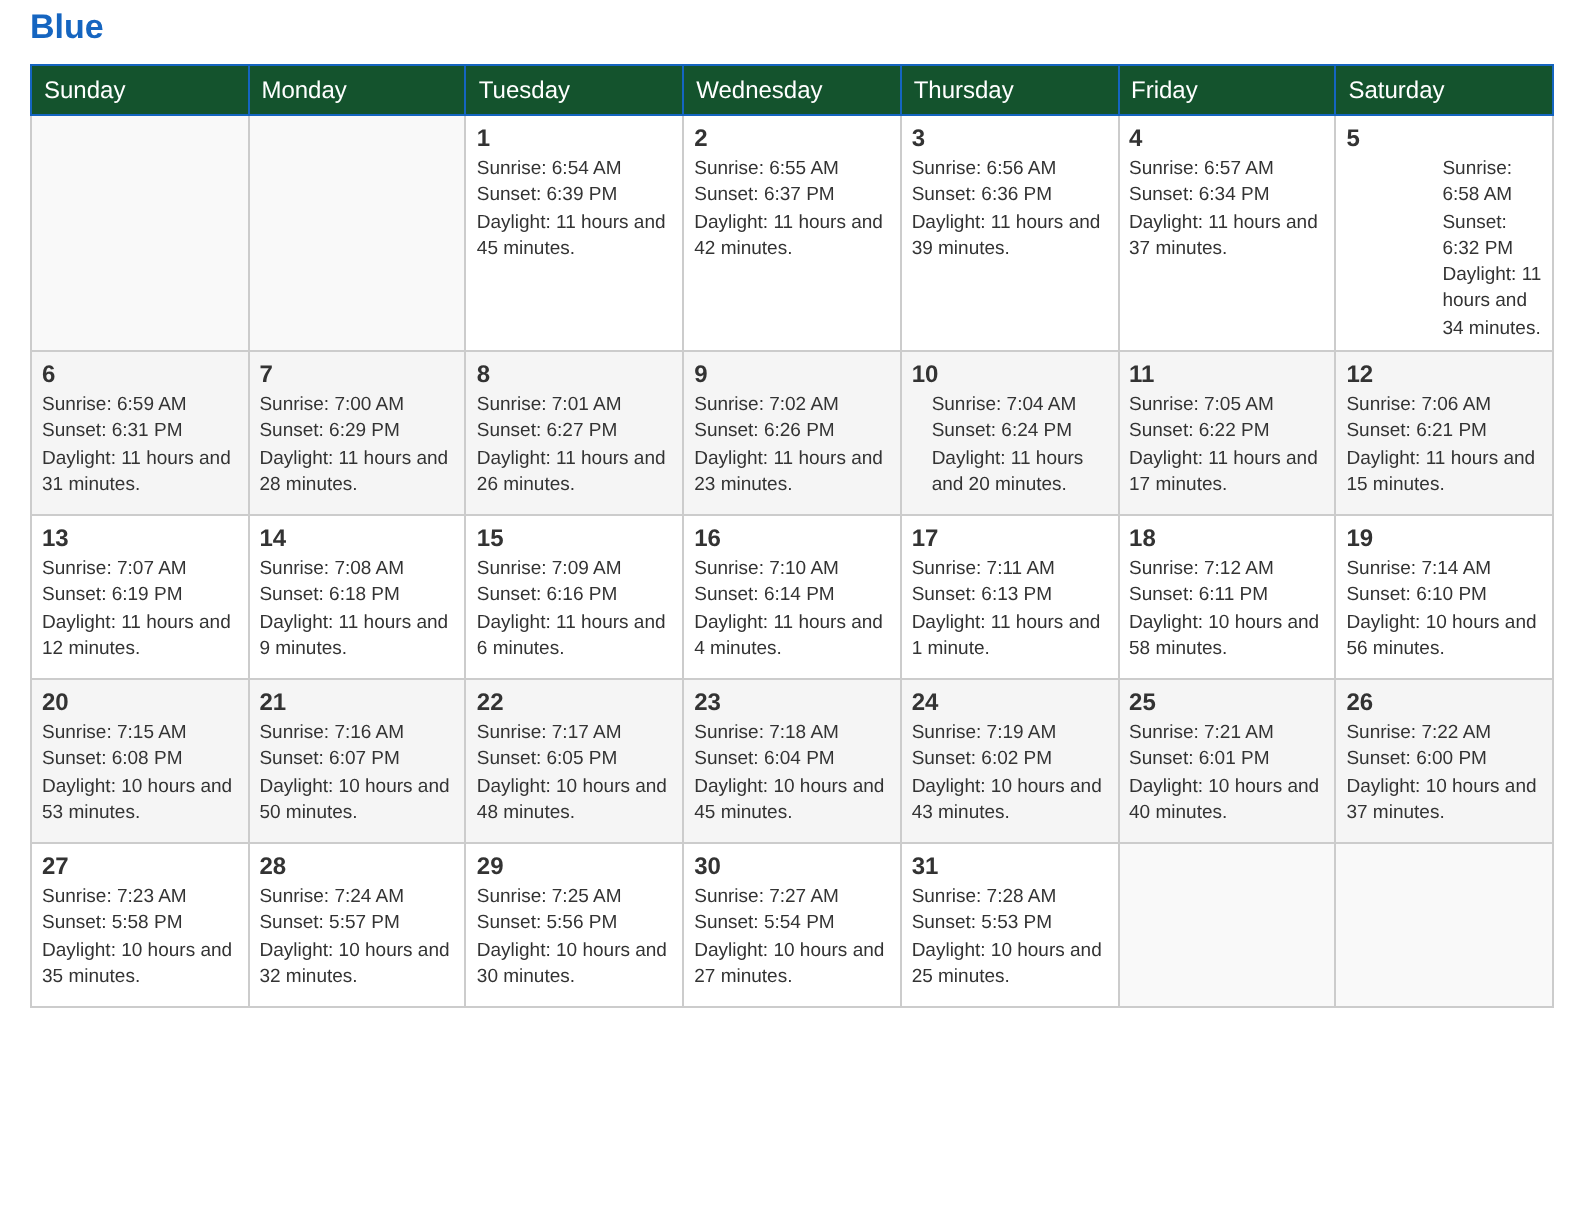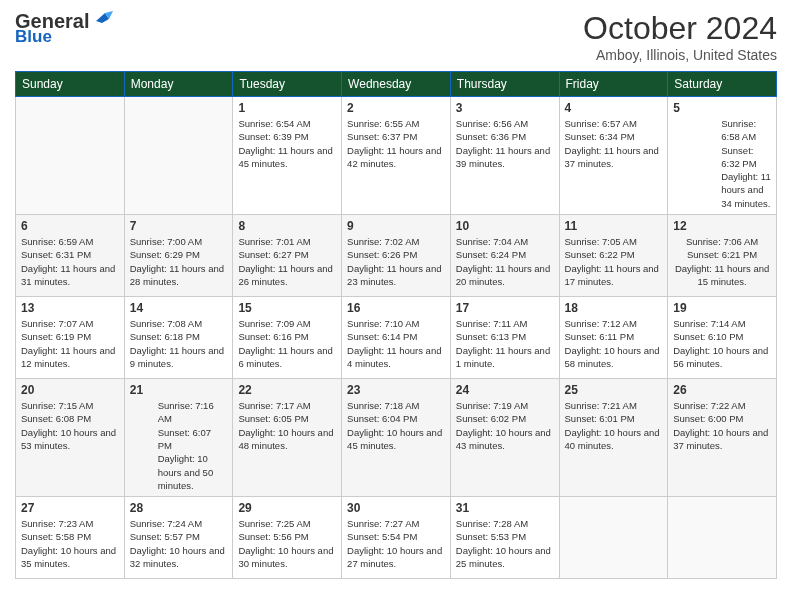--- a/index.html
+++ b/index.html
@@ -76,32 +76,21 @@
     td.empty {
       background: #f9f9f9;
     }
   </style>
 </head>
 <body>
 
 <div class="container">
   <div class="header">
     <div class="logo">
-      <div style="display:flex;align-items:center;">
-        <span style="font-size:20px;font-weight:bold;color:#333;">General</span>
-        <svg width="22" height="18" viewBox="0 0 22 18" style="margin-left:2px;margin-bottom:4px;">
-          <polygon points="5,10 14,2 18,8 11,12" fill="#1565c0"></polygon>
-          <polygon points="14,2 22,0 18,8" fill="#42a5f5"></polygon>
-        </svg>
-      </div>
       <span style="font-size:17px;font-weight:bold;color:#1565c0;margin-top:-6px;">Blue</span>
-    </div>
-    <div class="title-area">
-      <div class="month-title">October 2024</div>
-      <div class="location">Amboy, Illinois, United States</div>
     </div>
   </div>
 
   <table>
     <thead>
       <tr>
       <th>Sunday</th>
           <th>Monday</th>
           <th>Tuesday</th>
           <th>Wednesday</th>
@@ -165,33 +154,33 @@
 Daylight: 11 hours and 26 minutes.</div>
           </td>
           <td>
             <span class="day-num">9</span>
             <div class="day-info" style="white-space: pre-line;">Sunrise: 7:02 AM
 Sunset: 6:26 PM
 Daylight: 11 hours and 23 minutes.</div>
           </td>
           <td>
             <span class="day-num">10</span>
-            <div class="day-info" style="white-space: pre-line;">Sunrise: 7:04 AM
+            <div class="day-info" style="white-space: pre-line; margin-left: 10px;">Sunrise: 7:04 AM
 Sunset: 6:24 PM
 Daylight: 11 hours and 20 minutes.</div>
           </td>
           <td>
             <span class="day-num">11</span>
             <div class="day-info" style="white-space: pre-line;">Sunrise: 7:05 AM
 Sunset: 6:22 PM
 Daylight: 11 hours and 17 minutes.</div>
           </td>
           <td>
             <span class="day-num">12</span>
-            <div class="day-info" style="white-space: pre-line; text-align: center;">Sunrise: 7:06 AM
+            <div class="day-info" style="white-space: pre-line;">Sunrise: 7:06 AM
 Sunset: 6:21 PM
 Daylight: 11 hours and 15 minutes.</div>
           </td>
         </tr>
         <tr>
           <td>
             <span class="day-num">13</span>
             <div class="day-info" style="white-space: pre-line;">Sunrise: 7:07 AM
 Sunset: 6:19 PM
 Daylight: 11 hours and 12 minutes.</div>
@@ -235,21 +224,21 @@
         </tr>
         <tr>
           <td>
             <span class="day-num">20</span>
             <div class="day-info" style="white-space: pre-line;">Sunrise: 7:15 AM
 Sunset: 6:08 PM
 Daylight: 10 hours and 53 minutes.</div>
           </td>
           <td>
             <span class="day-num">21</span>
-            <div class="day-info" style="white-space: pre-line; margin-left: 28px;">Sunrise: 7:16 AM
+            <div class="day-info" style="white-space: pre-line;">Sunrise: 7:16 AM
 Sunset: 6:07 PM
 Daylight: 10 hours and 50 minutes.</div>
           </td>
           <td>
             <span class="day-num">22</span>
             <div class="day-info" style="white-space: pre-line;">Sunrise: 7:17 AM
 Sunset: 6:05 PM
 Daylight: 10 hours and 48 minutes.</div>
           </td>
           <td>

